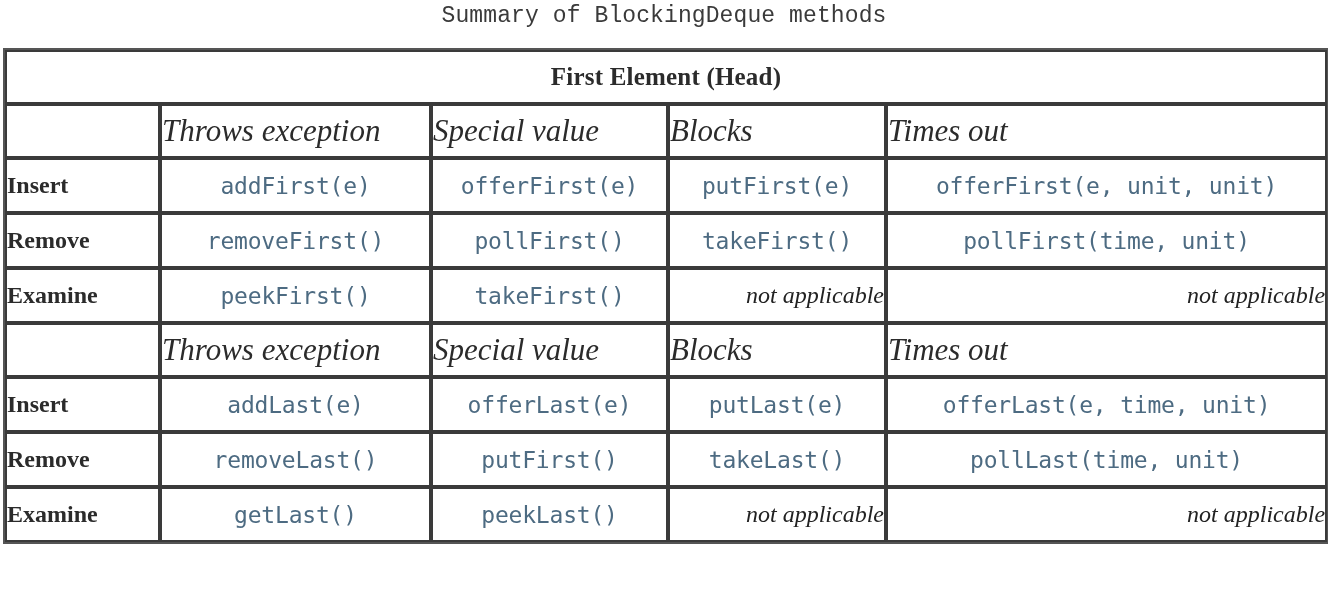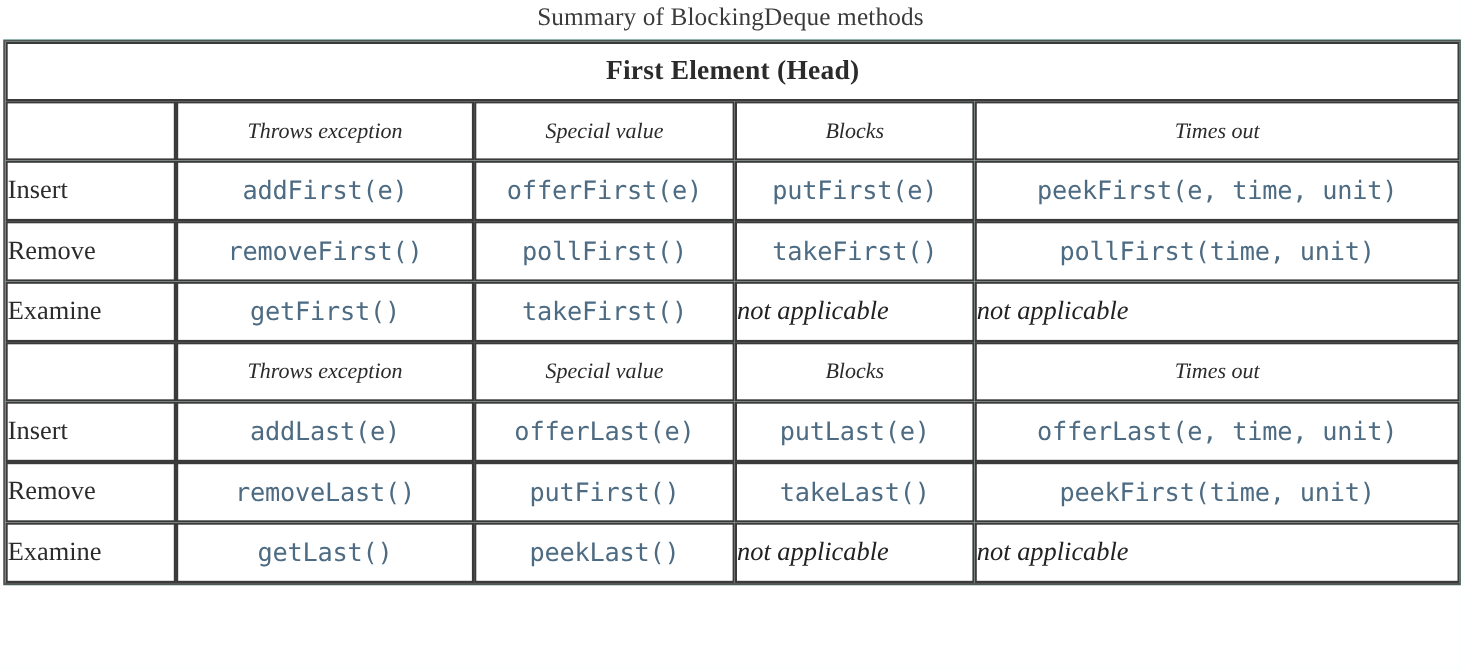--- a/index.html
+++ b/index.html
@@ -17,37 +17,37 @@
 
   .page {
     width: 1328px;
     height: 608px;
     position: relative;
     box-sizing: border-box;
   }
 
   .table-caption {
     text-align: center;
-    font-family: Liberation Serif, serif;
+    font-family: Liberation Mono, monospace;
     font-size: 23px;
     font-weight: normal;
     color: #3a3a3a;
     line-height: 32px;
     height: 32px;
     letter-spacing: 0.1px;
   }
 
   table.deque {
     border-collapse: separate;
     border-spacing: 0;
     width: 1322px;
-    margin: 4px 3px;
+    margin: 16px 3px;
     table-layout: fixed;
     border: 2px solid #555;
-    background: #5eead4;
+    background: #8b5cf6;
   }
 
   table.deque td, table.deque th {
     border: 2px solid #3a3a3a;
     background: #ffffff;
     padding: 0;
     vertical-align: middle;
     box-sizing: border-box;
   }
 
@@ -65,56 +65,56 @@
     font-family: "Liberation Serif", "DejaVu Serif", serif;
     font-weight: bold;
     font-size: 25px;
     color: #2b2b2b;
     letter-spacing: 0.2px;
   }
 
   
   .col-head {
     height: 54px;
-    text-align: center;
+    text-align: left;
     font-family: "Liberation Serif", "DejaVu Serif", serif;
     font-style: italic;
     font-weight: normal;
-    font-size: 20px;
+    font-size: 31px;
     color: #2b2b2b;
   }
   .col-head.blank { }
 
   
   .row-label {
     height: 55px;
     text-align: left;
     font-family: "Liberation Serif", "DejaVu Serif", serif;
-    font-weight: normal;
+    font-weight: bold;
     font-size: 24px;
     color: #2b2b2b;
     padding-left: 7px;
   }
 
   
   .method {
     height: 55px;
     text-align: center;
     font-family: "DejaVu Sans Mono", "Liberation Mono", monospace;
     font-size: 23px;
     color: #4d6b82;
     padding-left: 8px;
     white-space: nowrap;
     letter-spacing: -0.2px;
   }
 
   
   .na {
     height: 55px;
-    text-align: left;
+    text-align: right;
     font-family: "Liberation Serif", "DejaVu Serif", serif;
     font-style: italic;
     font-size: 24px;
     color: #222222;
     padding-left: 6px;
     white-space: nowrap;
   }
 </style>
 </head>
 <body>
@@ -140,32 +140,32 @@
           <td class="col-head">Throws exception</td>
           <td class="col-head">Special value</td>
           <td class="col-head">Blocks</td>
           <td class="col-head">Times out</td>
         </tr>
         <tr>
           <td class="row-label">Insert</td>
           <td class="method">addFirst(e)</td>
           <td class="method">offerFirst(e)</td>
           <td class="method">putFirst(e)</td>
-          <td class="method">peekFirst(e, time, unit)</td>
+          <td class="method">offerFirst(e, unit, unit)</td>
         </tr>
         <tr>
           <td class="row-label">Remove</td>
           <td class="method">removeFirst()</td>
           <td class="method">pollFirst()</td>
           <td class="method">takeFirst()</td>
           <td class="method">pollFirst(time, unit)</td>
         </tr>
         <tr>
           <td class="row-label">Examine</td>
-          <td class="method">getFirst()</td>
+          <td class="method">peekFirst()</td>
           <td class="method">takeFirst()</td>
           <td class="na">not applicable</td>
           <td class="na">not applicable</td>
         </tr>
         <tr>
           <td class="col-head blank"></td>
           <td class="col-head">Throws exception</td>
           <td class="col-head">Special value</td>
           <td class="col-head">Blocks</td>
           <td class="col-head">Times out</td>
@@ -175,21 +175,21 @@
           <td class="method">addLast(e)</td>
           <td class="method">offerLast(e)</td>
           <td class="method">putLast(e)</td>
           <td class="method">offerLast(e, time, unit)</td>
         </tr>
         <tr>
           <td class="row-label">Remove</td>
           <td class="method">removeLast()</td>
           <td class="method">putFirst()</td>
           <td class="method">takeLast()</td>
-          <td class="method">peekFirst(time, unit)</td>
+          <td class="method">pollLast(time, unit)</td>
         </tr>
         <tr>
           <td class="row-label">Examine</td>
           <td class="method">getLast()</td>
           <td class="method">peekLast()</td>
           <td class="na">not applicable</td>
           <td class="na">not applicable</td>
         </tr>
       </tbody>
   </table>

